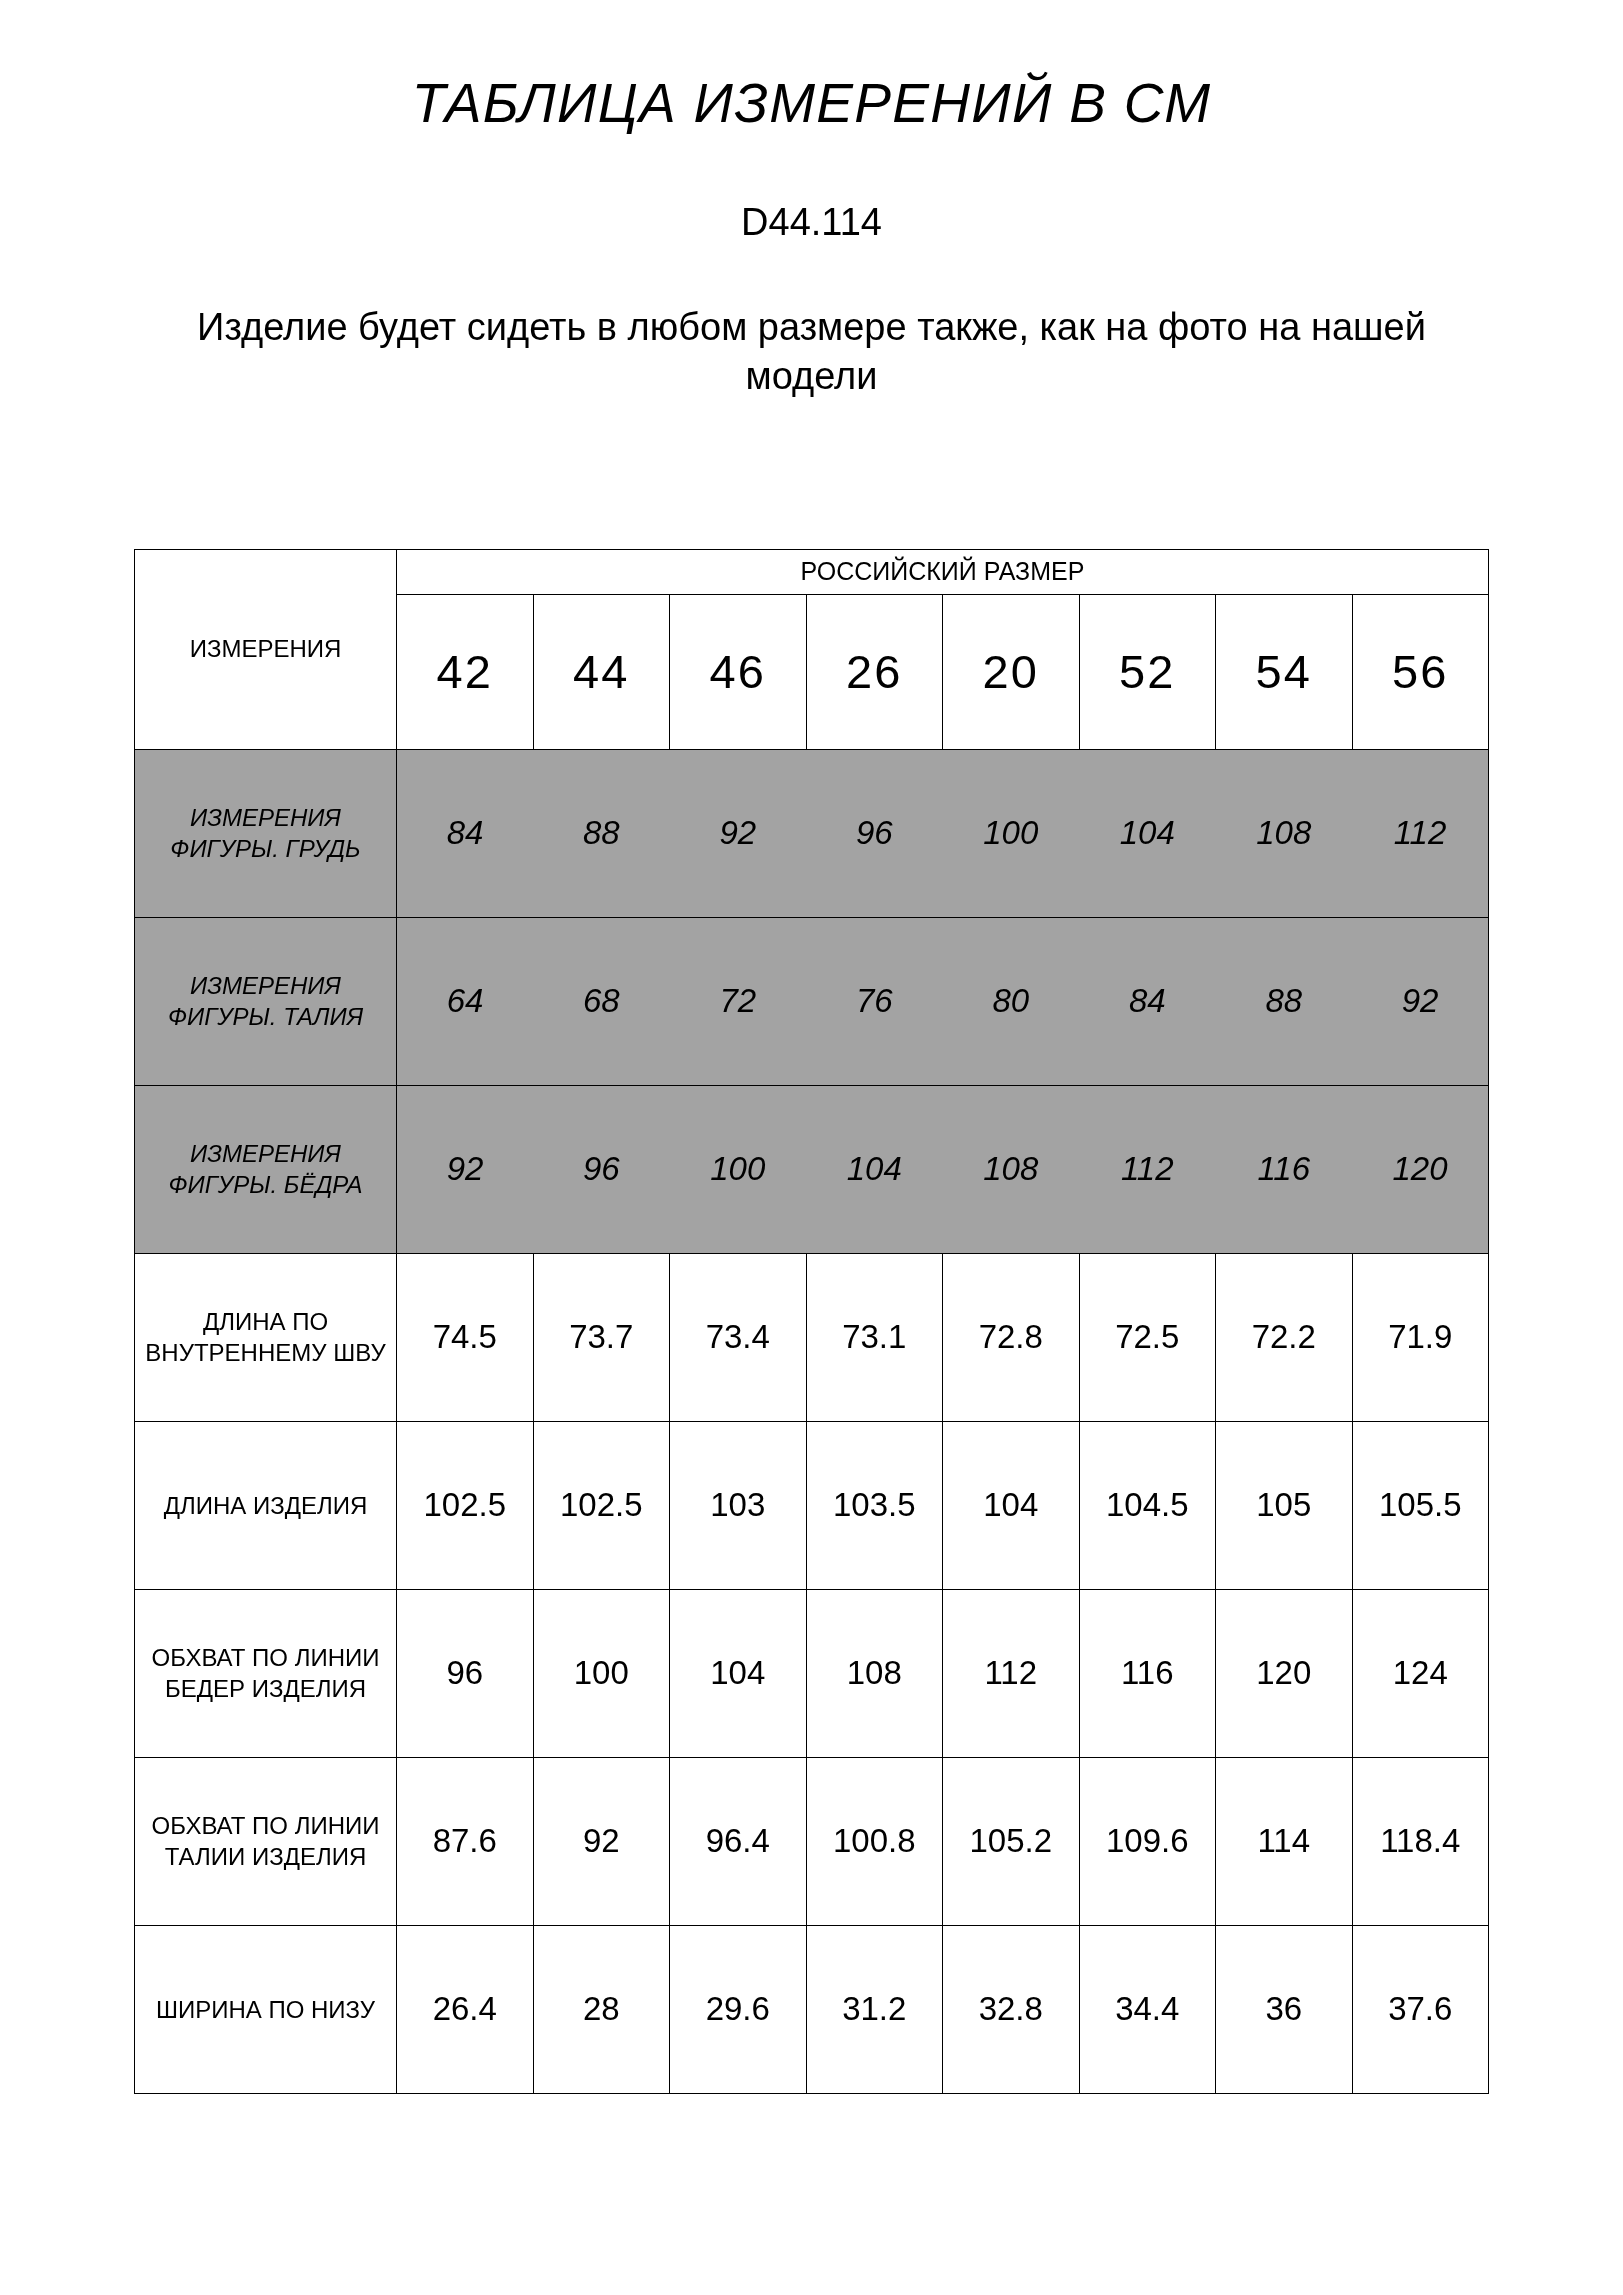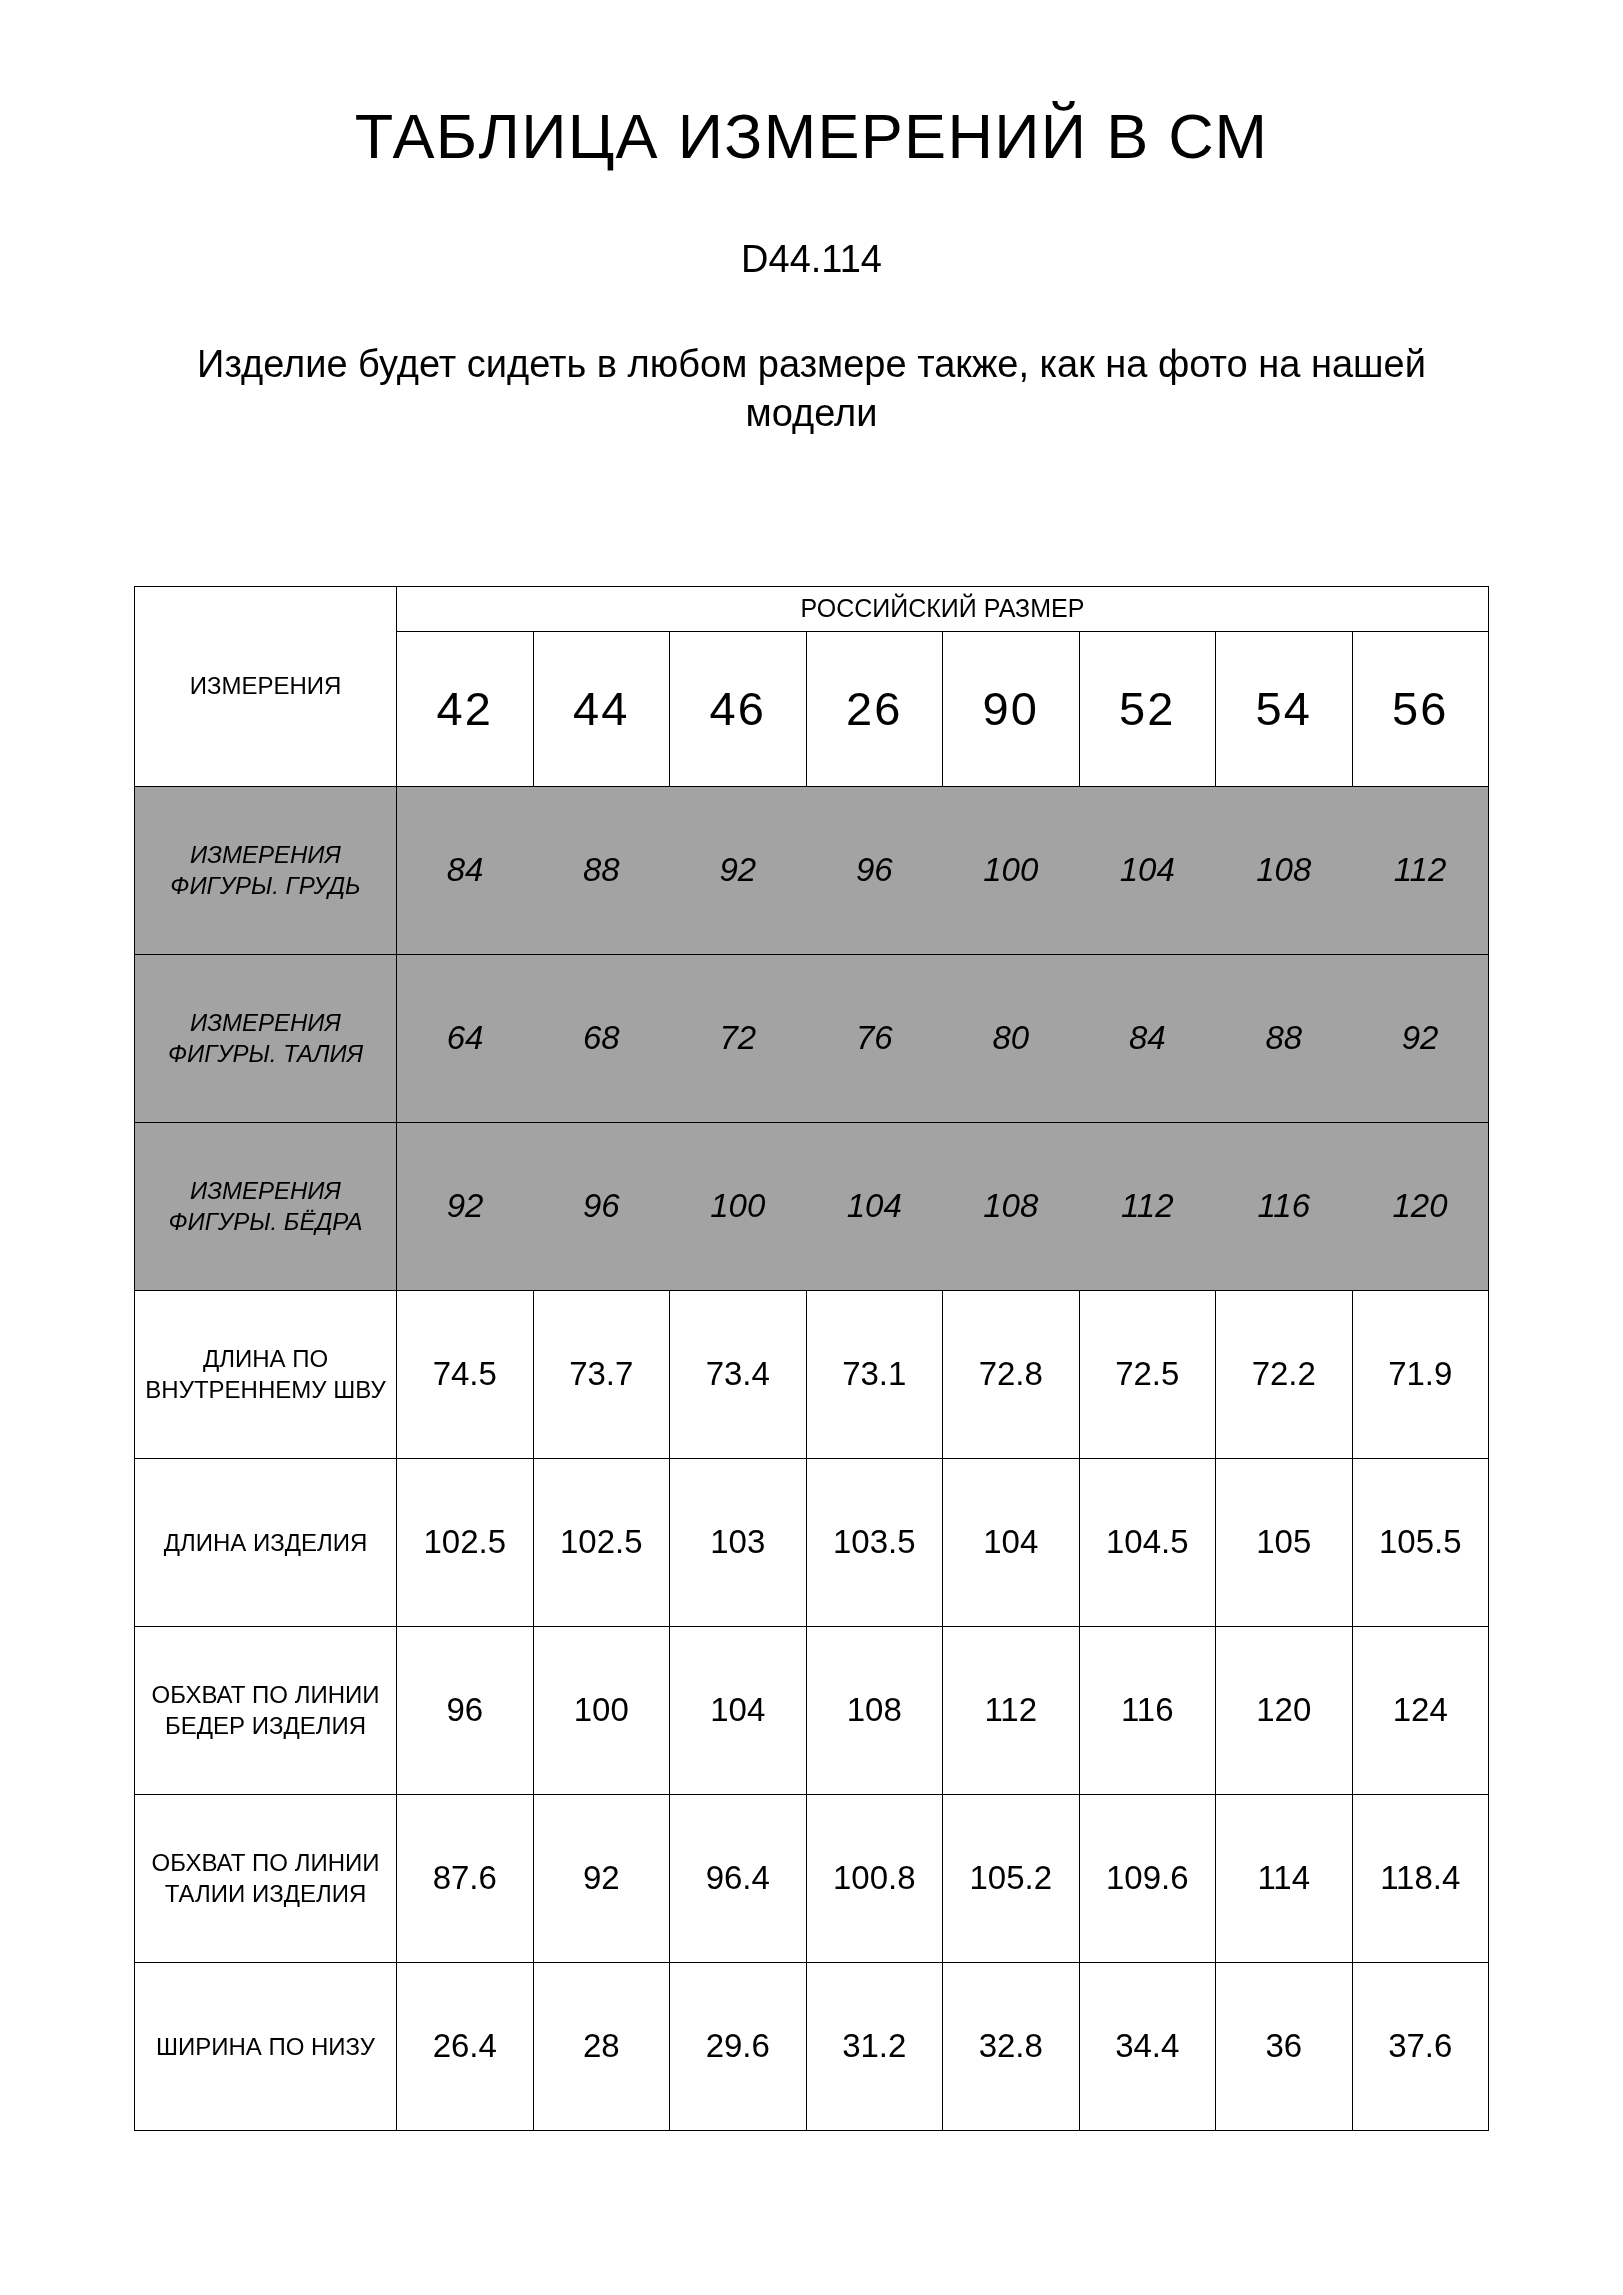--- a/index.html
+++ b/index.html
@@ -10,26 +10,27 @@
   .page {
     position: relative;
     width: 1623px;
     height: 2295px;
     background: #ffffff;
     color: #000000;
     font-family: "Liberation Sans", sans-serif;
     overflow: hidden;
   }
   .title {
-    padding-top: 105px;
-    text-align: center;
-    font-size: 63px;
+    padding-top: 76px;
+    text-align: center;
+    font-size: 55px;
     font-weight: 400;
     line-height: 1;
     letter-spacing: 1.3px;
+    font-style: italic;
   }
   .model-code {
     margin-top: 72px;
     text-align: center;
     font-size: 38px;
     font-weight: 400;
     line-height: 1;
   }
   .note {
     margin: 62px auto 0;
@@ -117,21 +118,21 @@
       <tr>
         <td class="corner-cell" rowspan="2">ИЗМЕРЕНИЯ</td>
         <td class="size-group-cell" colspan="8">РОССИЙСКИЙ РАЗМЕР</td>
       </tr>
       <tr>
 
       <td class="size-cell">42</td>
           <td class="size-cell">44</td>
           <td class="size-cell">46</td>
           <td class="size-cell">26</td>
-          <td class="size-cell">90</td>
+          <td class="size-cell">20</td>
           <td class="size-cell">52</td>
           <td class="size-cell">54</td>
           <td class="size-cell">56</td>
         </tr>
     </thead>
     <tbody>
 
     <tr class="gray">
           <td class="label-cell">ИЗМЕРЕНИЯ ФИГУРЫ. ГРУДЬ</td>
           <td class="value-cell">84</td>

